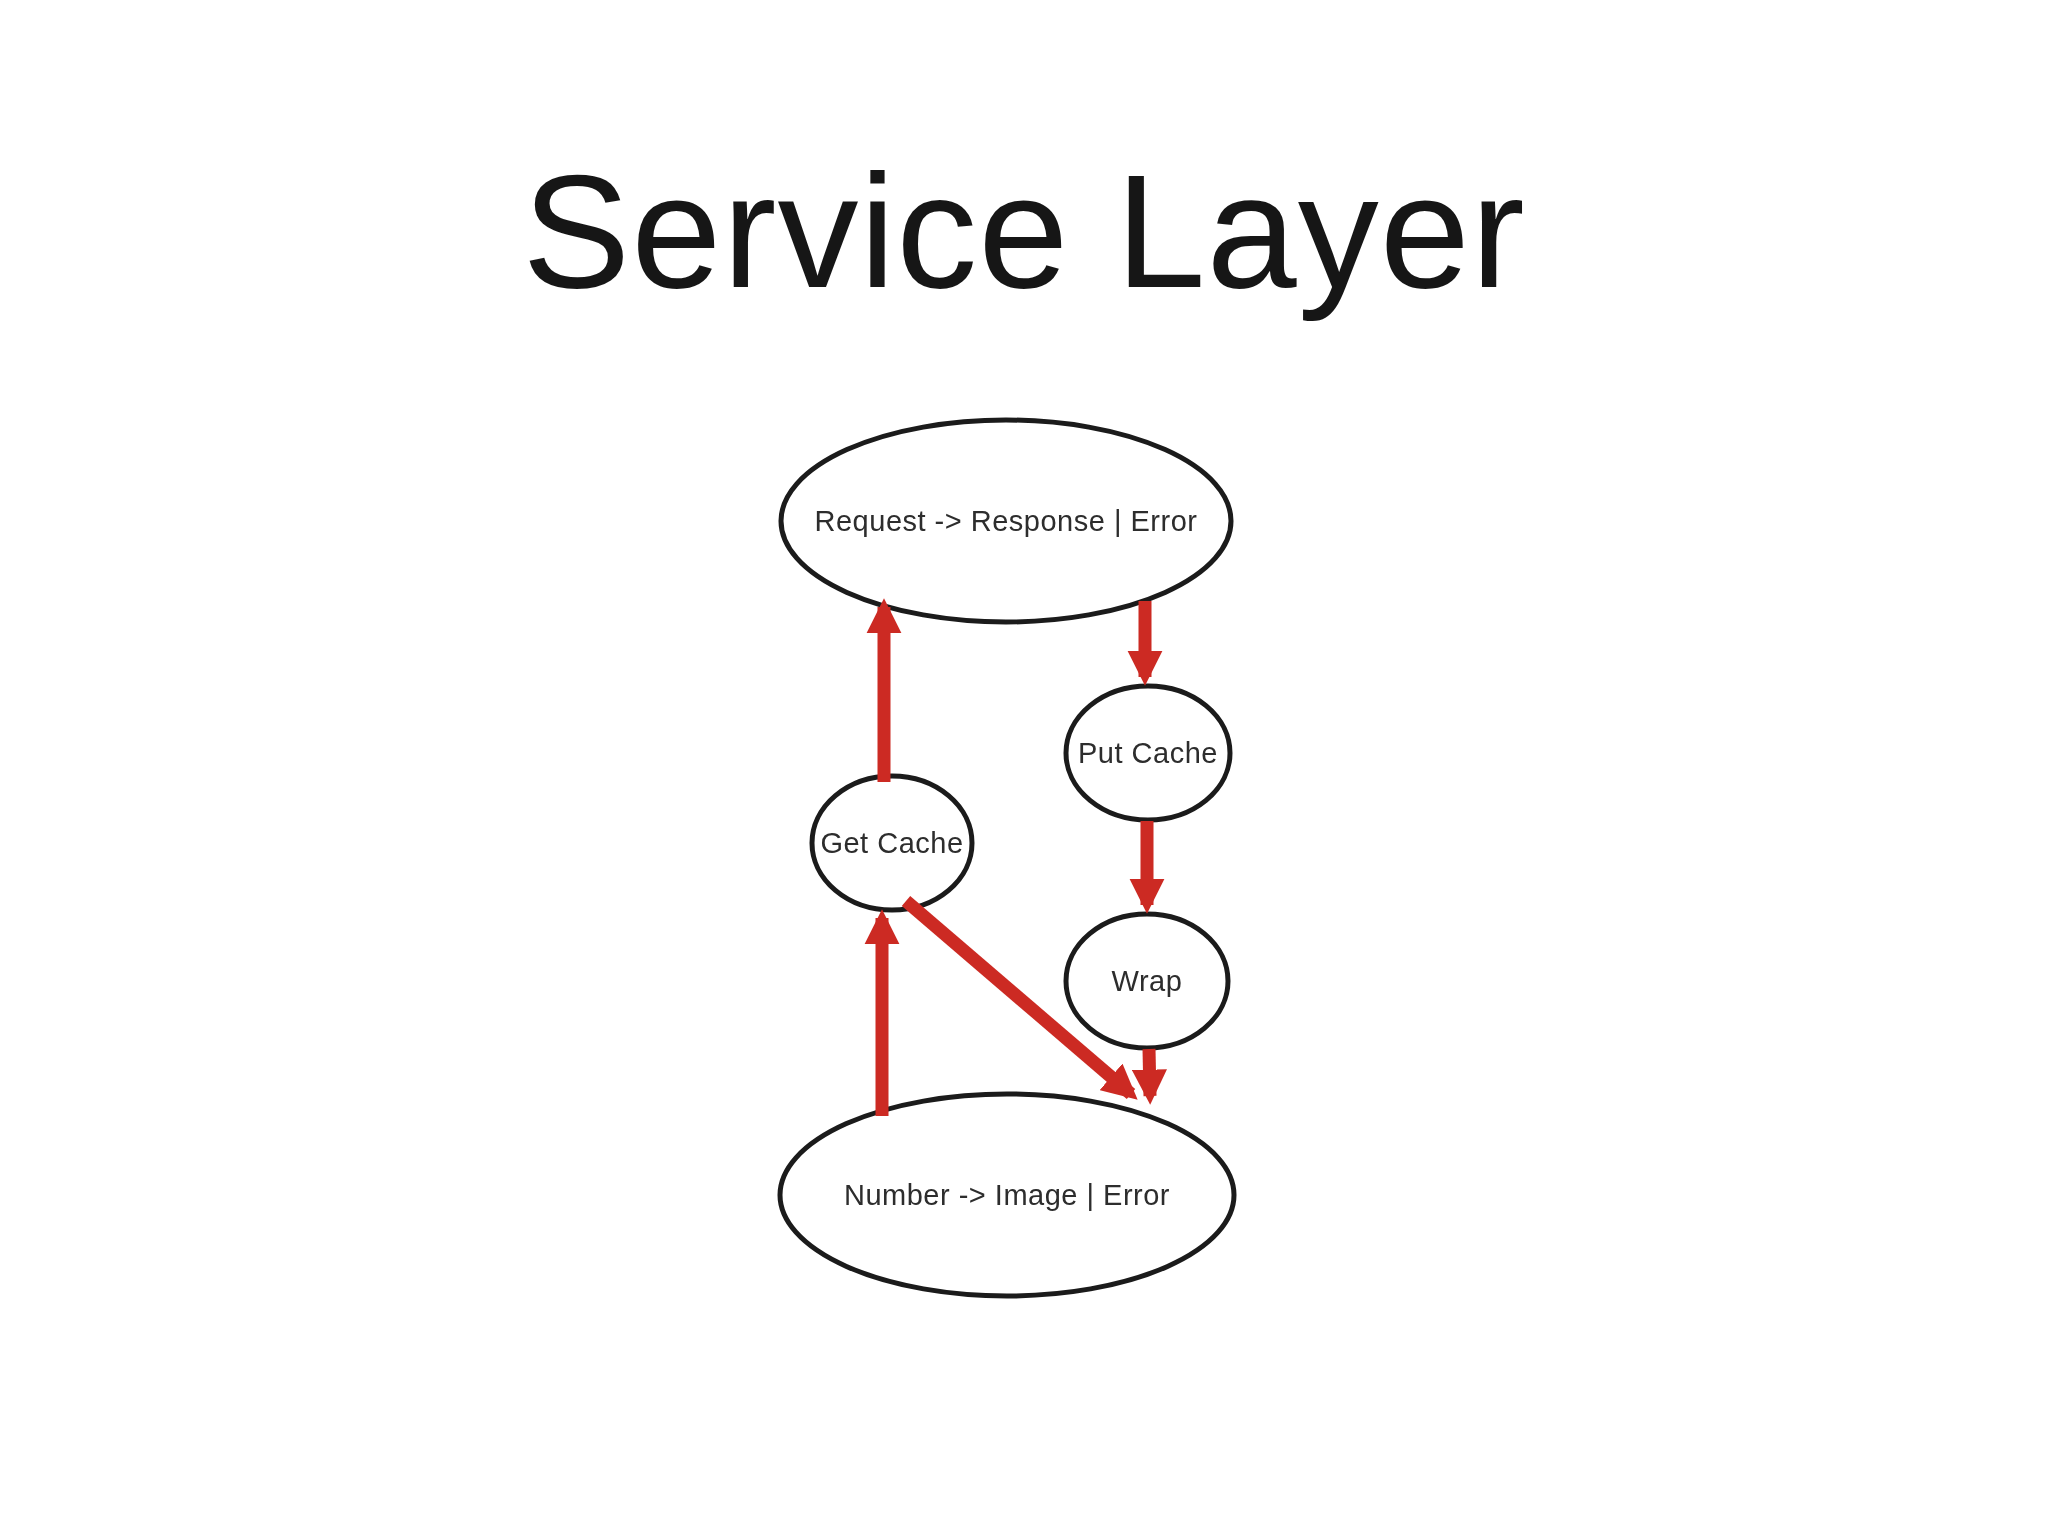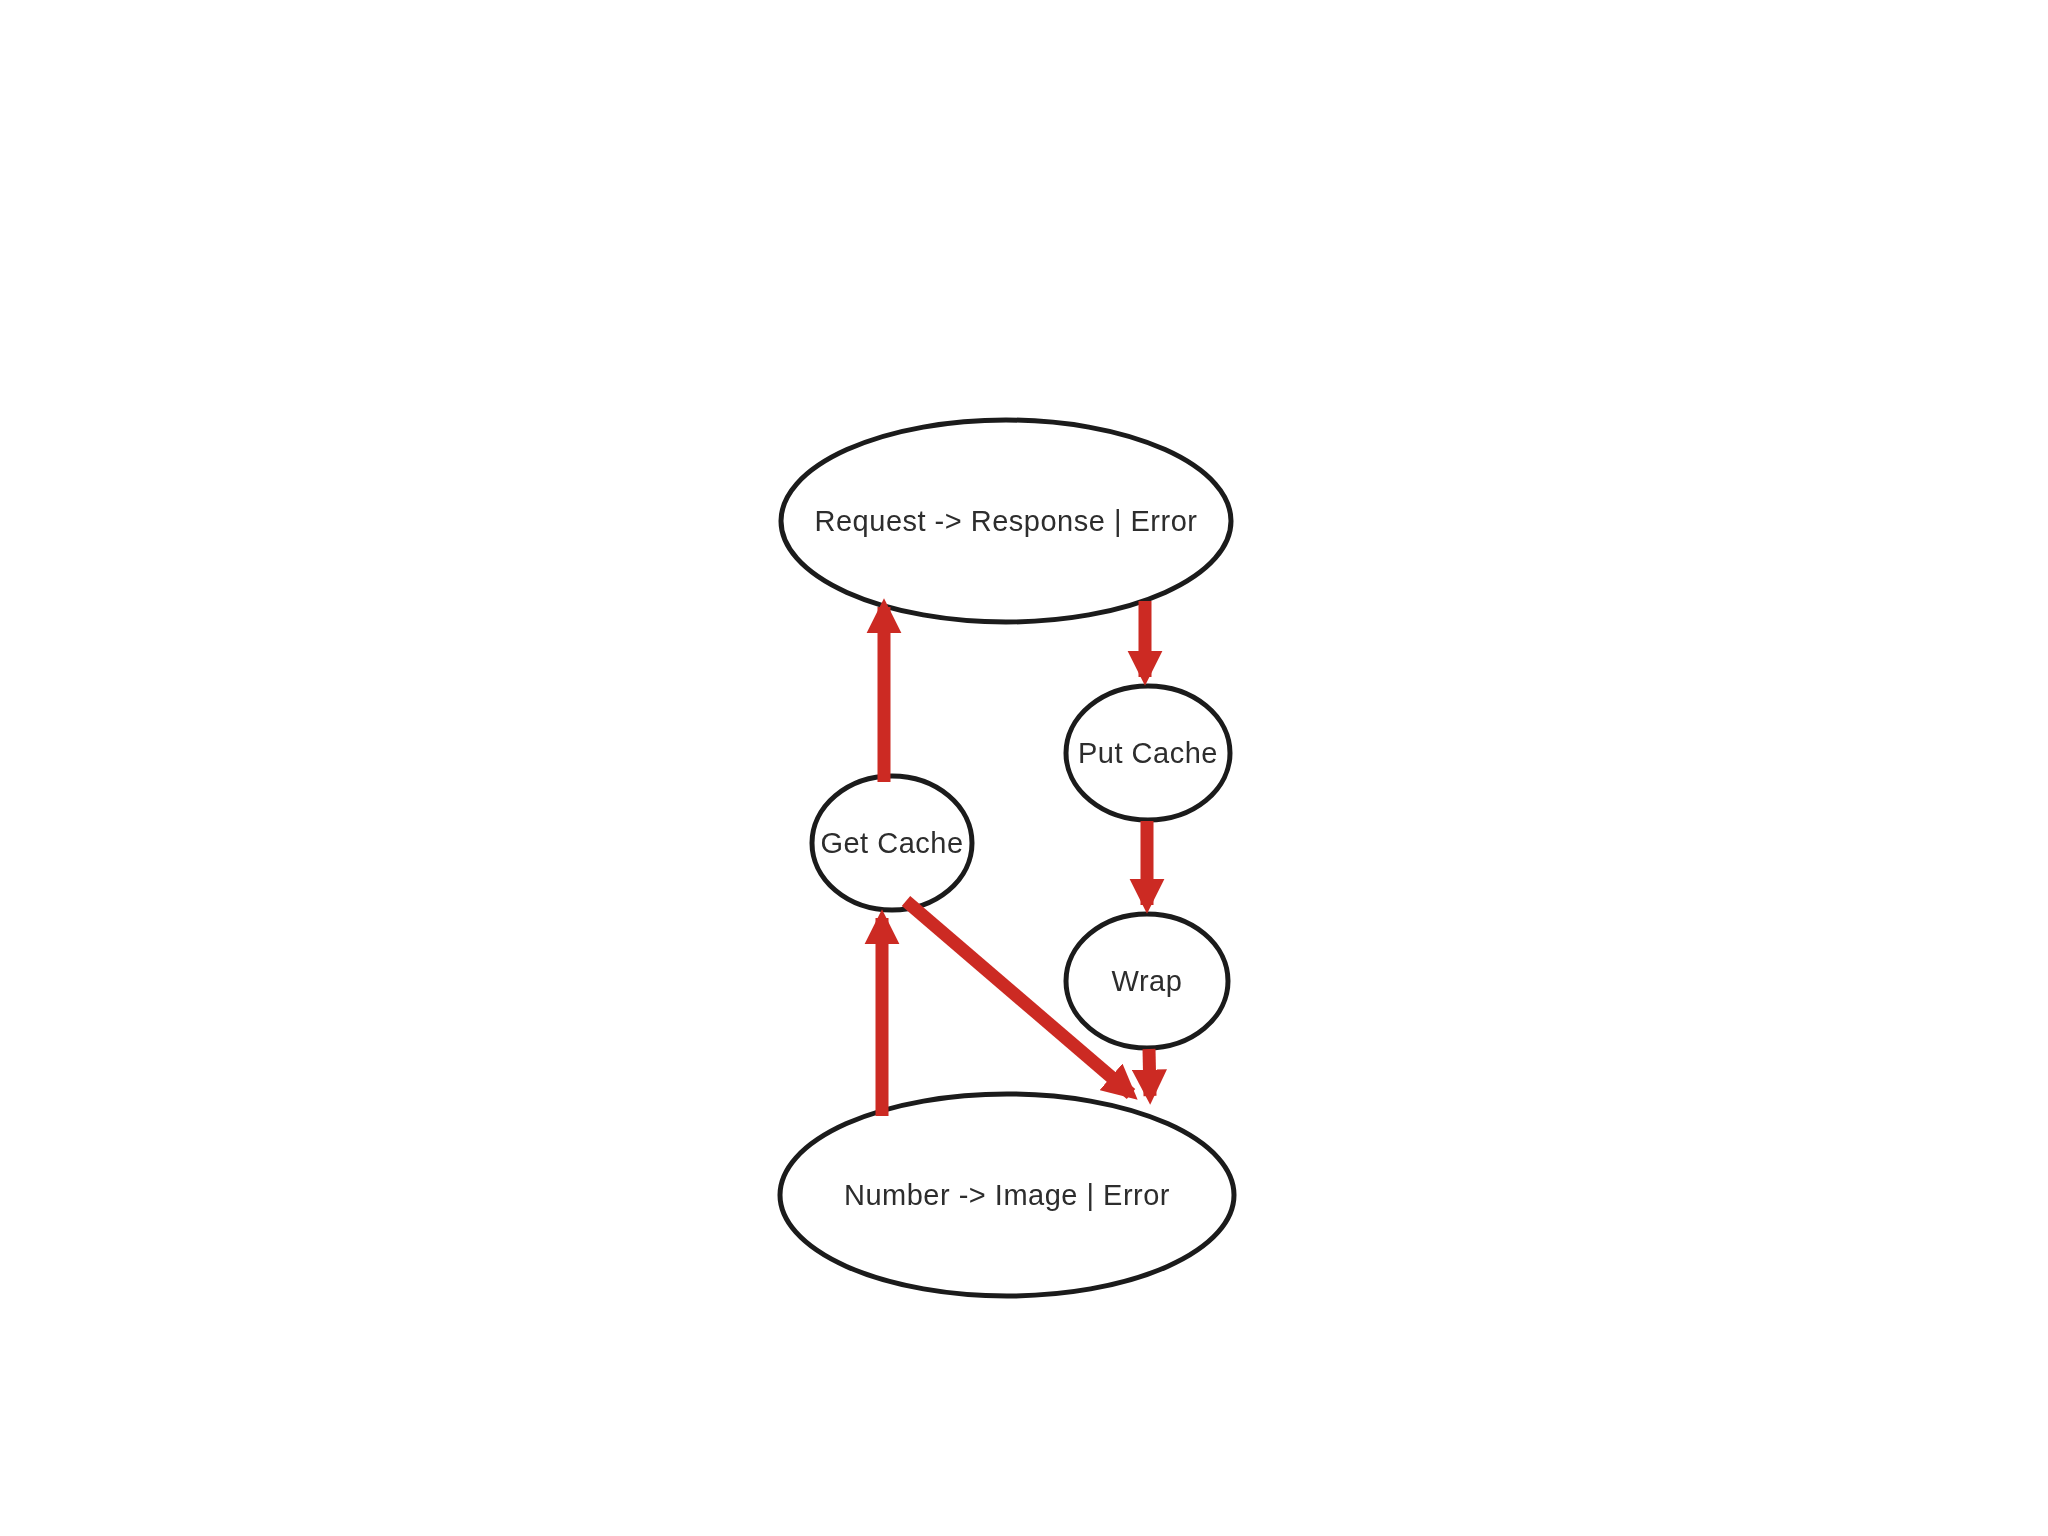--- a/index.html
+++ b/index.html
@@ -43,20 +43,21 @@
     font-size: 29px;
     letter-spacing: 0.5px;
     text-anchor: middle;
   }
 </style>
 </head>
 <body>
 
 <div class="slide">
 
+  <h1 class="slide-title">Service Layer</h1>
 
   <svg class="diagram-svg" viewBox="0 0 2048 1536" xmlns="http://www.w3.org/2000/svg">
 
     <defs>
       <marker id="arrowhead" viewBox="0 0 10 10" refX="7.5" refY="5" markerWidth="2.7" markerHeight="2.7" orient="auto-start-reverse">
         <path d="M 0 0 L 10 5 L 0 10 z" fill="#cc2a23"></path>
       </marker>
     </defs>
 
     <g>

